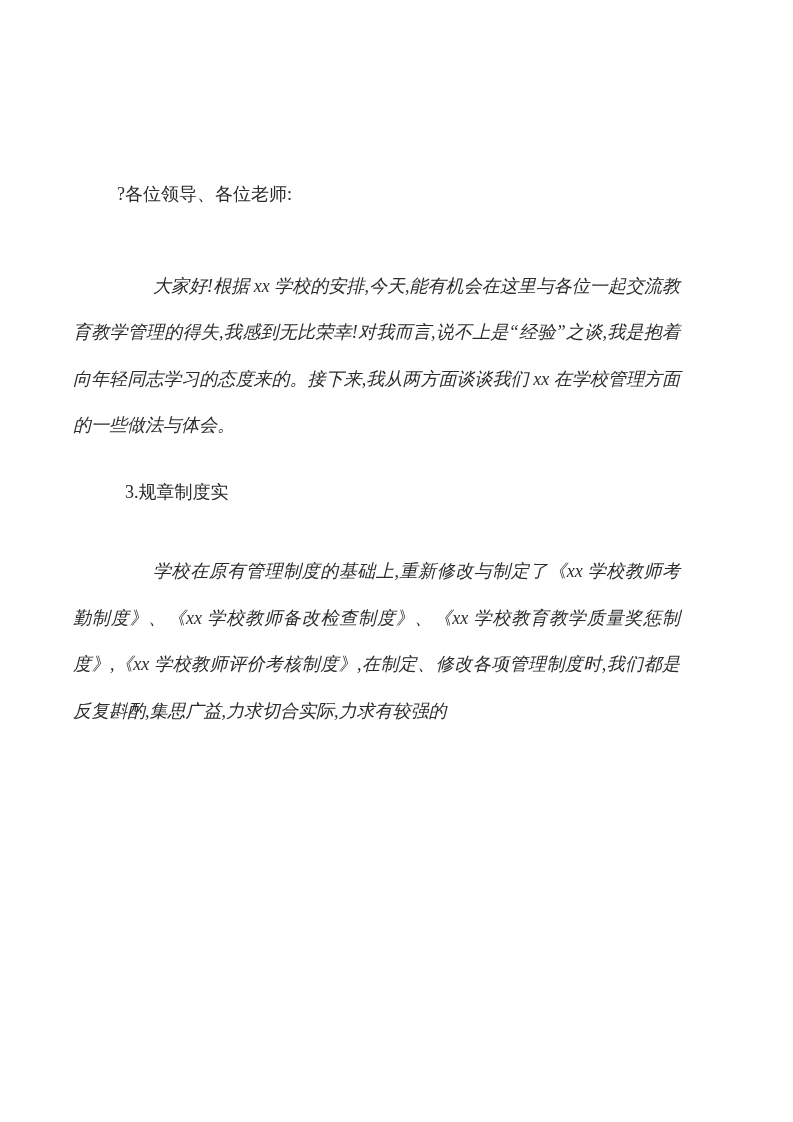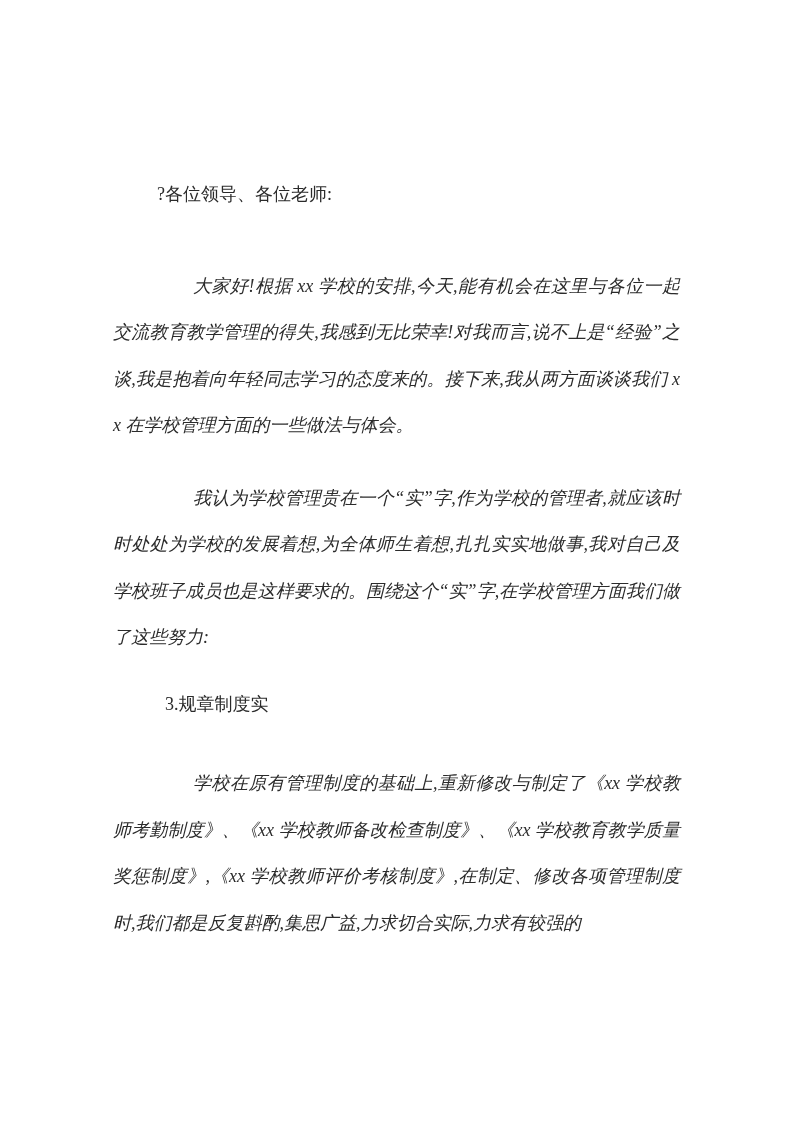--- a/index.html
+++ b/index.html
@@ -7,21 +7,21 @@
     padding: 0;
     background: #ffffff;
   }
   .page {
     position: relative;
     width: 793px;
     height: 1122px;
     margin: 0;
     background: #ffffff;
     box-sizing: border-box;
-    padding: 171px 113px 0 113px;
+    padding: 171px 113px 0 73px;
     overflow: hidden;
     font-family: "Liberation Serif", "DejaVu Serif", serif;
     color: #2b2b2b;
   }
   .block {
     margin: 0;
     font-size: 18px;
     line-height: 46.5px;
     text-align: justify;
     word-break: break-all;
@@ -38,18 +38,17 @@
 </style>
 </head>
 <body>
 
 <div class="page">
   <p class="block salutation b1">?各位领导、各位老师:</p>
 
   <p class="block para b2">大家好!根据 xx 学校的安排,今天,能有机会在这里与各位一起交流教育教学管理的得失,我感到无比荣幸!对我而言,说不上是“经验”之谈,我是抱着向年轻同志学习的态度来的。接下来,我从两方面谈谈我们 xx 在学校管理方面的一些做法与体会。</p>
 
 
-  <p class="block para b4">我认为学校管理贵在一个“实”字,作为学校的管理者,就应该时时处处为学校的发展着想,为全体师生着想,扎扎实实地做事,我对自己及学校班子成员也是这样要求的。围绕这个“实”字,在学校管理方面我们做了这些努力:</p>
 
   <p class="block subheading b5">3.规章制度实</p>
 
   <p class="block para b6">学校在原有管理制度的基础上,重新修改与制定了《xx 学校教师考勤制度》、《xx 学校教师备改检查制度》、《xx 学校教育教学质量奖惩制度》,《xx 学校教师评价考核制度》,在制定、修改各项管理制度时,我们都是反复斟酌,集思广益,力求切合实际,力求有较强的</p>
 </div>
 
 </body></html>

